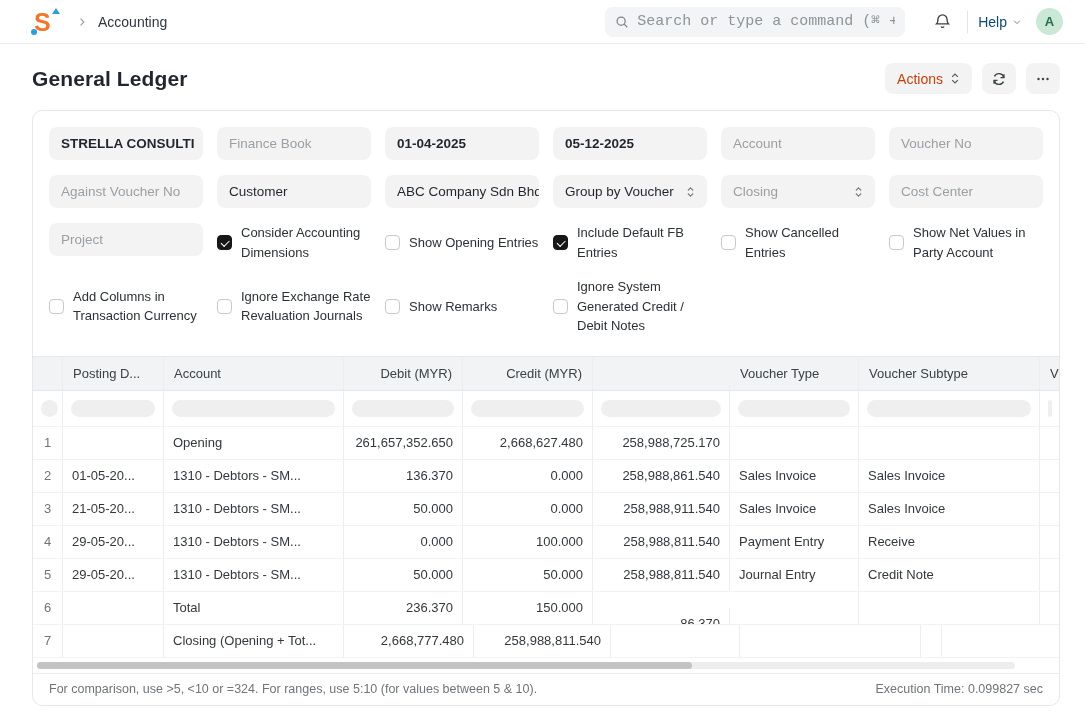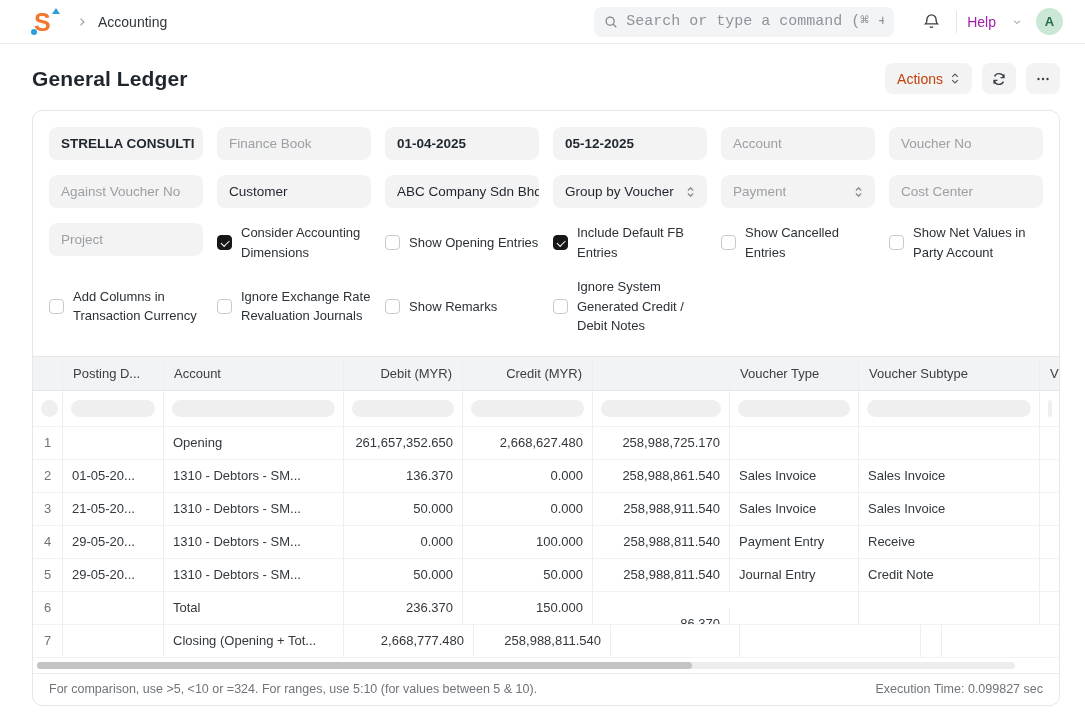--- a/index.html
+++ b/index.html
@@ -21,21 +21,21 @@
   .nav-spacer { flex:1; }
   .search-pill { width:300px; height:30px; background:#f3f4f5; border-radius:8px;
     display:flex; align-items:center; padding:0 10px; gap:8px; margin-right:22px; }
   .search-pill svg { flex:none; }
   .search-pill input { border:none; background:transparent; outline:none; width:100%;
     font-size:15px; color:#4c535a; font-family:Liberation Mono, monospace; }
   .search-pill input::placeholder { color:#8d949b; }
   .icon-btn { width:30px; height:30px; display:flex; align-items:center; justify-content:center;
     border:none; background:transparent; cursor:pointer; }
   .nav-divider { width:1px; height:22px; background:#e4e4e4; margin:0 10px; }
-  .help { display:flex; align-items:center; gap:16px; font-size:14px; color:#a21caf;
+  .help { display:flex; align-items:center; gap:5px; font-size:14px; color:#0c4a6e;
     background:none; border:none; cursor:pointer; margin-right:14px;
     font-family:"Liberation Sans",sans-serif; }
   .avatar { width:27px; height:27px; border-radius:50%; background:#cbe8d6; color:#256b47;
     font-size:13px; font-weight:700; display:flex; align-items:center; justify-content:center;
     cursor:pointer; }
 
   
   .page-head { display:flex; align-items:center; justify-content:space-between;
     padding:19px 25px 16px 32px; }
   .page-title { font-size:21px; font-weight:800; letter-spacing:.1px; }
@@ -201,21 +201,21 @@
         <span class="val">ABC Company Sdn Bhd</span>
       </div>
     <div class="fin select">
       <span class="val">Group by Voucher</span>
       <svg class="chev-ud" width="9" height="12" viewBox="0 0 12 16">
           <polyline points="2.5,6 6,2.5 9.5,6" fill="none" stroke="#7c838a" stroke-width="1.5"></polyline>
           <polyline points="2.5,10 6,13.5 9.5,10" fill="none" stroke="#7c838a" stroke-width="1.5"></polyline>
         </svg>
     </div>
     <div class="fin select">
-      <span class="val ph">Payment</span>
+      <span class="val ph">Closing</span>
       <svg class="chev-ud" width="9" height="12" viewBox="0 0 12 16">
           <polyline points="2.5,6 6,2.5 9.5,6" fill="none" stroke="#7c838a" stroke-width="1.5"></polyline>
           <polyline points="2.5,10 6,13.5 9.5,10" fill="none" stroke="#7c838a" stroke-width="1.5"></polyline>
         </svg>
     </div>
     <div class="fin">
         <input placeholder="Cost Center" style="">
       </div>
 
     <div class="fin" style="align-self:start;">

